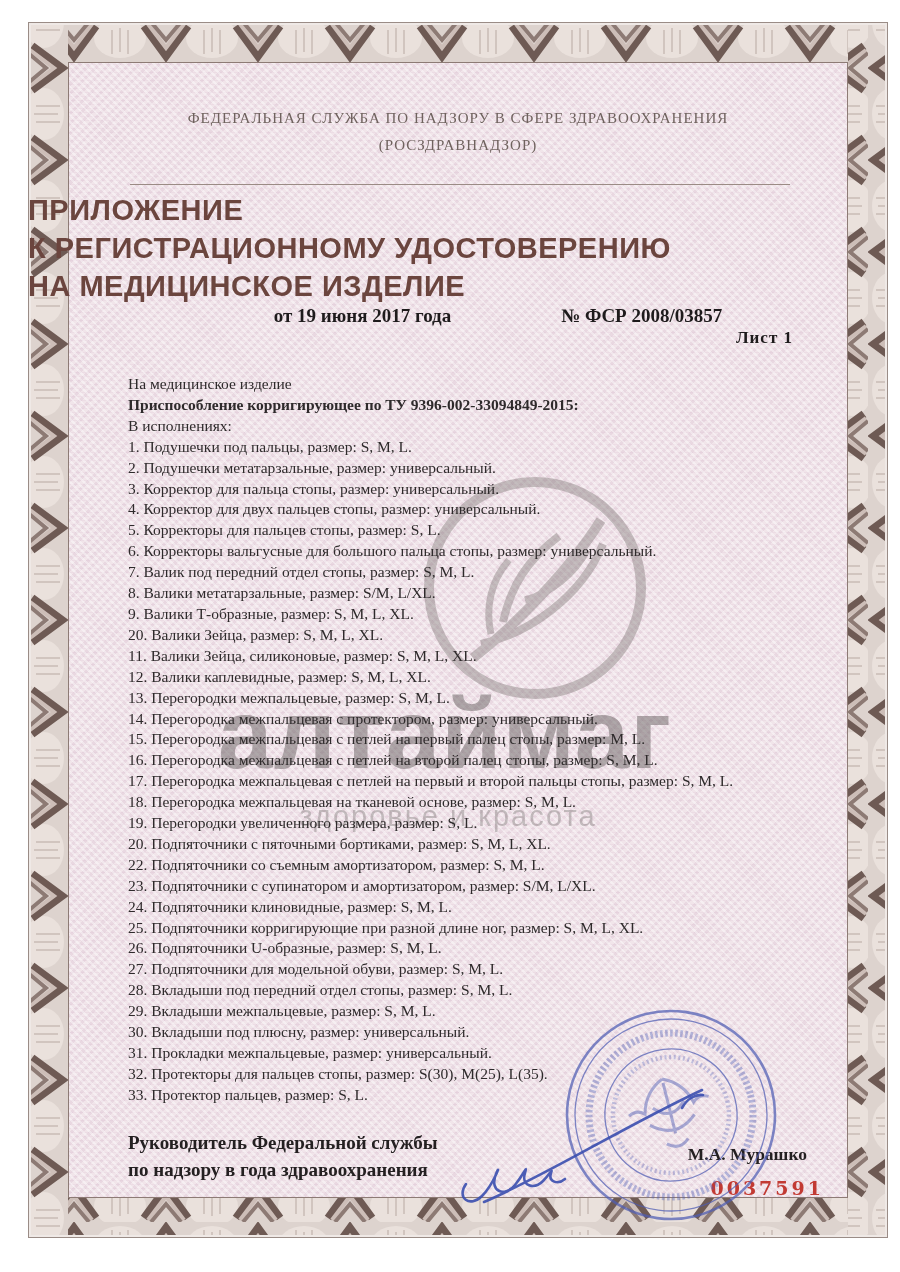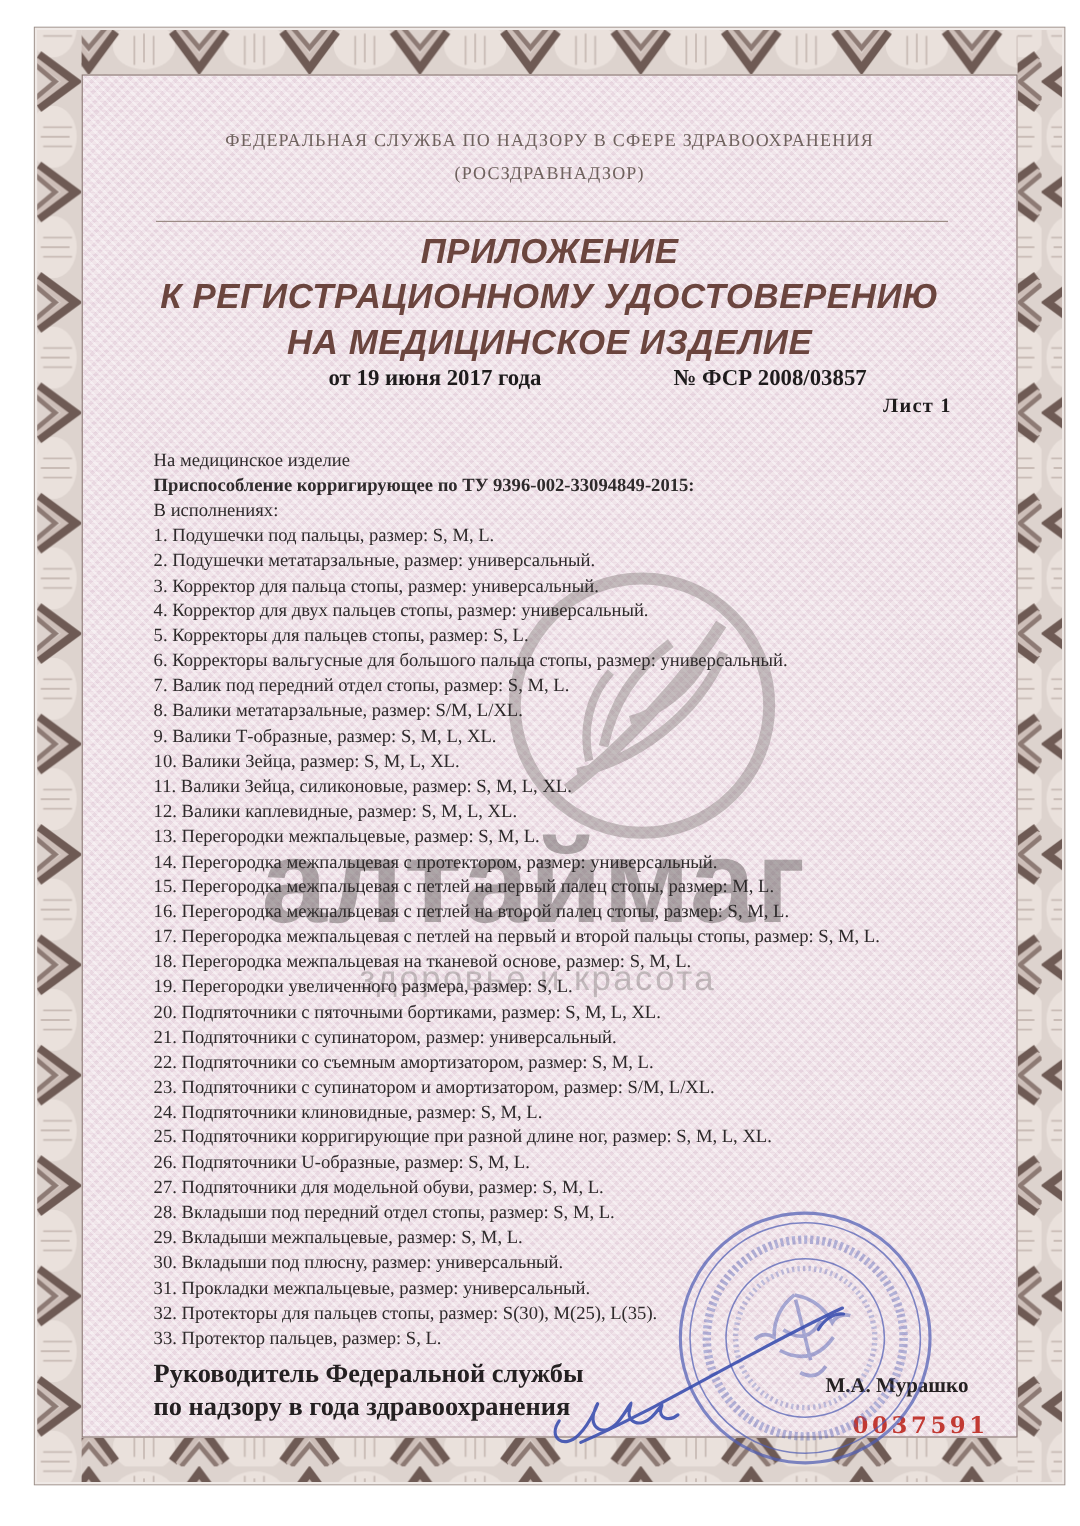--- a/index.html
+++ b/index.html
@@ -35,24 +35,24 @@
     color:var(--agency-gray,#6f625e);
     font-size:15px;letter-spacing:1px;
   }
   .agency-1{top:88px;}
   .agency-2{top:115px;}
   .divider{
     position:absolute;top:162px;left:102px;width:660px;height:1px;
     background:#9b8b85;
   }
   .title-line{
-    position:absolute;left:0;width:100%;text-align:center;
+    position:absolute;left:0;width:100%;text-align:left;
     font-family:"Liberation Sans", sans-serif;
     font-weight:bold;color:var(--title-brown,#6b453e);
-    font-size:29px;letter-spacing:0.5px;font-style:italic;
+    font-size:29px;letter-spacing:0.5px;
   }
   .title-1{top:172px;}
   .title-2{top:210px;}
   .title-3{top:248px;}
   .dateline{
     position:absolute;top:283px;left:0;width:100%;
     display:flex;justify-content:center;gap:110px;
     transform:translateX(40px);
     font-weight:bold;font-size:19px;color:#1e1b1c;
   }
@@ -61,21 +61,21 @@
     font-weight:bold;font-size:17px;color:#1e1b1c;letter-spacing:1px;
   }
   .list-wrap{
     position:absolute;top:352px;left:100px;width:716px;
     font-size:15.5px;line-height:20.9px;color:var(--body-text,#2e2a2b);
   }
   .list-line{white-space:nowrap;}
   .bold-line{font-weight:bold;}
   .footer-title{
     position:absolute;left:100px;
-    font-weight:bold;font-size:22px;color:#242021;font-family:Liberation Serif, serif;
+    font-weight:bold;font-size:19px;color:#242021;font-family:Liberation Serif, serif;
   }
   .footer-title-1{top:1110px;}
   .footer-title-2{top:1137px;}
   .signer-name{
     position:absolute;top:1122px;right:81px;
     font-weight:bold;font-size:17.5px;color:#242021;
   }
   .serial{
     position:absolute;top:1155px;right:64px;
     font-family:"DejaVu Serif", serif;font-weight:bold;
@@ -189,32 +189,31 @@
       <div>
           <div class="list-line">1. Подушечки под пальцы, размер: S, M, L.</div>
           <div class="list-line">2. Подушечки метатарзальные, размер: универсальный.</div>
           <div class="list-line">3. Корректор для пальца стопы, размер: универсальный.</div>
           <div class="list-line">4. Корректор для двух пальцев стопы, размер: универсальный.</div>
           <div class="list-line">5. Корректоры для пальцев стопы, размер: S, L.</div>
           <div class="list-line">6. Корректоры вальгусные для большого пальца стопы, размер: универсальный.</div>
           <div class="list-line">7. Валик под передний отдел стопы, размер: S, M, L.</div>
           <div class="list-line">8. Валики метатарзальные, размер: S/M, L/XL.</div>
           <div class="list-line">9. Валики Т-образные, размер: S, M, L, XL.</div>
-          <div class="list-line">10. Валики Зейца, размер: S, M, L, XL.</div>
+          <div class="list-line">20. Валики Зейца, размер: S, M, L, XL.</div>
           <div class="list-line">11. Валики Зейца, силиконовые, размер: S, M, L, XL.</div>
           <div class="list-line">12. Валики каплевидные, размер: S, M, L, XL.</div>
           <div class="list-line">13. Перегородки межпальцевые, размер: S, M, L.</div>
           <div class="list-line">14. Перегородка межпальцевая с протектором, размер: универсальный.</div>
           <div class="list-line">15. Перегородка межпальцевая с петлей на первый палец стопы, размер: M, L.</div>
           <div class="list-line">16. Перегородка межпальцевая с петлей на второй палец стопы, размер: S, M, L.</div>
           <div class="list-line">17. Перегородка межпальцевая с петлей на первый и второй пальцы стопы, размер: S, M, L.</div>
           <div class="list-line">18. Перегородка межпальцевая на тканевой основе, размер: S, M, L.</div>
           <div class="list-line">19. Перегородки увеличенного размера, размер: S, L.</div>
           <div class="list-line">20. Подпяточники с пяточными бортиками, размер: S, M, L, XL.</div>
-          <div class="list-line">21. Подпяточники с супинатором, размер: универсальный.</div>
           <div class="list-line">22. Подпяточники со съемным амортизатором, размер: S, M, L.</div>
           <div class="list-line">23. Подпяточники с супинатором и амортизатором, размер: S/M, L/XL.</div>
           <div class="list-line">24. Подпяточники клиновидные, размер: S, M, L.</div>
           <div class="list-line">25. Подпяточники корригирующие при разной длине ног, размер: S, M, L, XL.</div>
           <div class="list-line">26. Подпяточники U-образные, размер: S, M, L.</div>
           <div class="list-line">27. Подпяточники для модельной обуви, размер: S, M, L.</div>
           <div class="list-line">28. Вкладыши под передний отдел стопы, размер: S, M, L.</div>
           <div class="list-line">29. Вкладыши межпальцевые, размер: S, M, L.</div>
           <div class="list-line">30. Вкладыши под плюсну, размер: универсальный.</div>
           <div class="list-line">31. Прокладки межпальцевые, размер: универсальный.</div>

